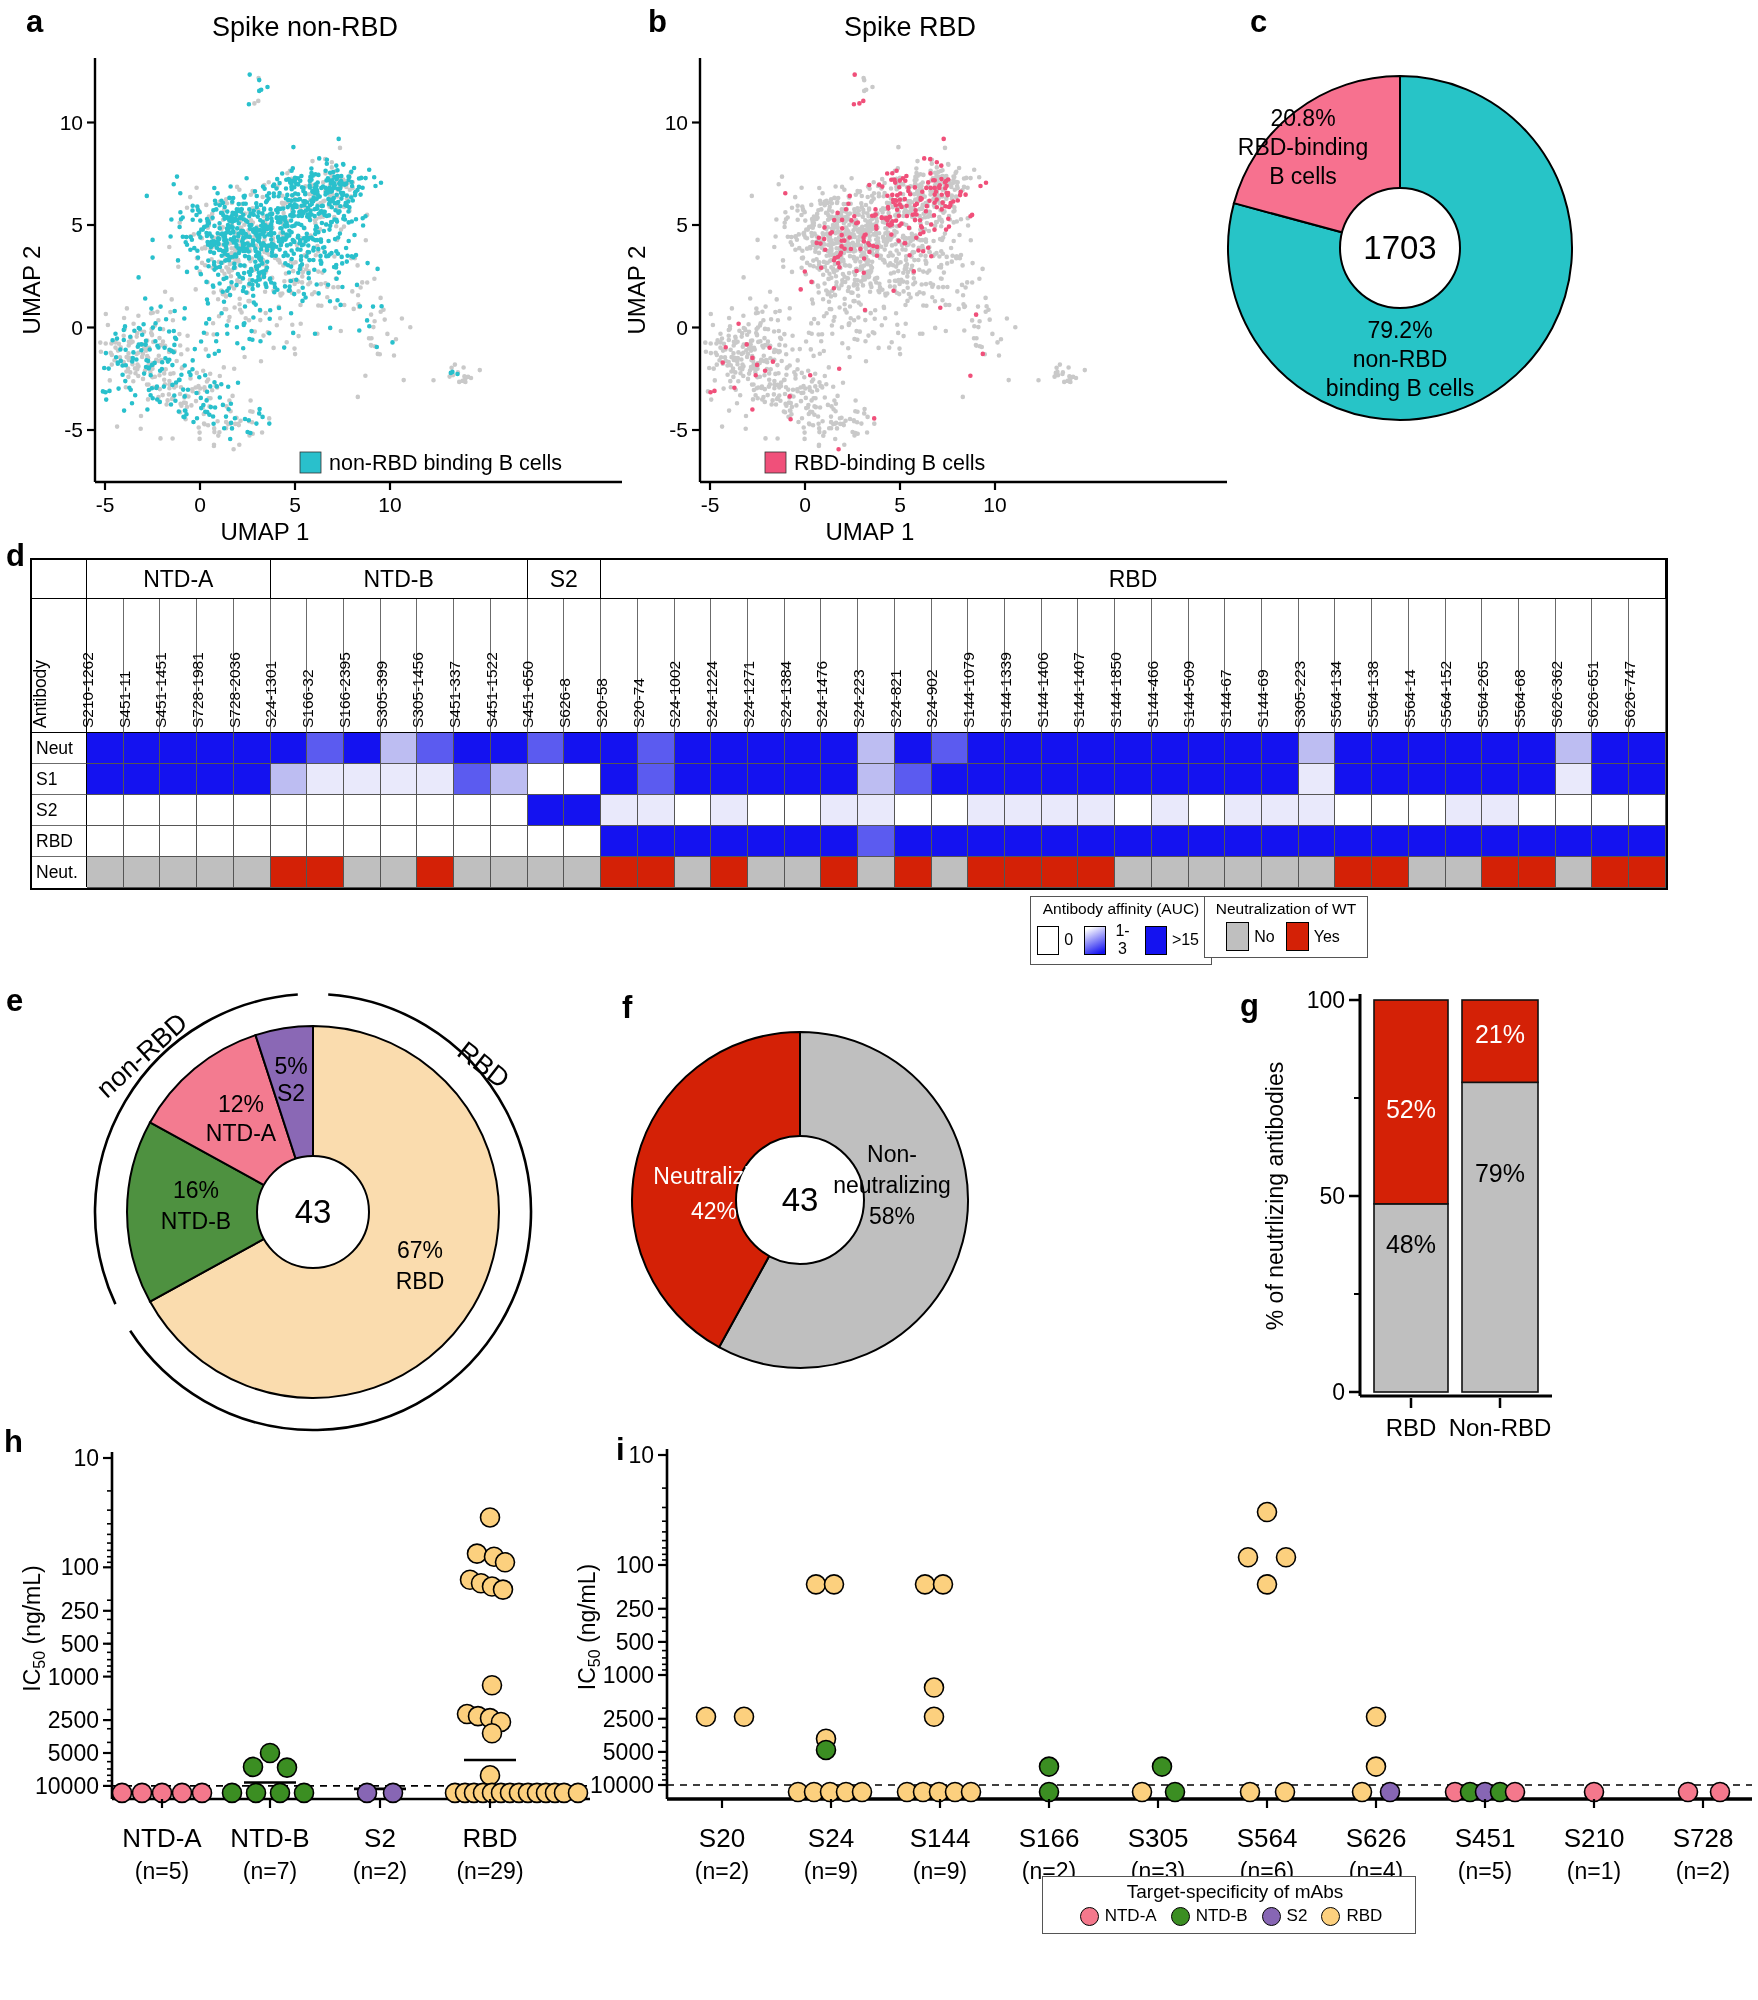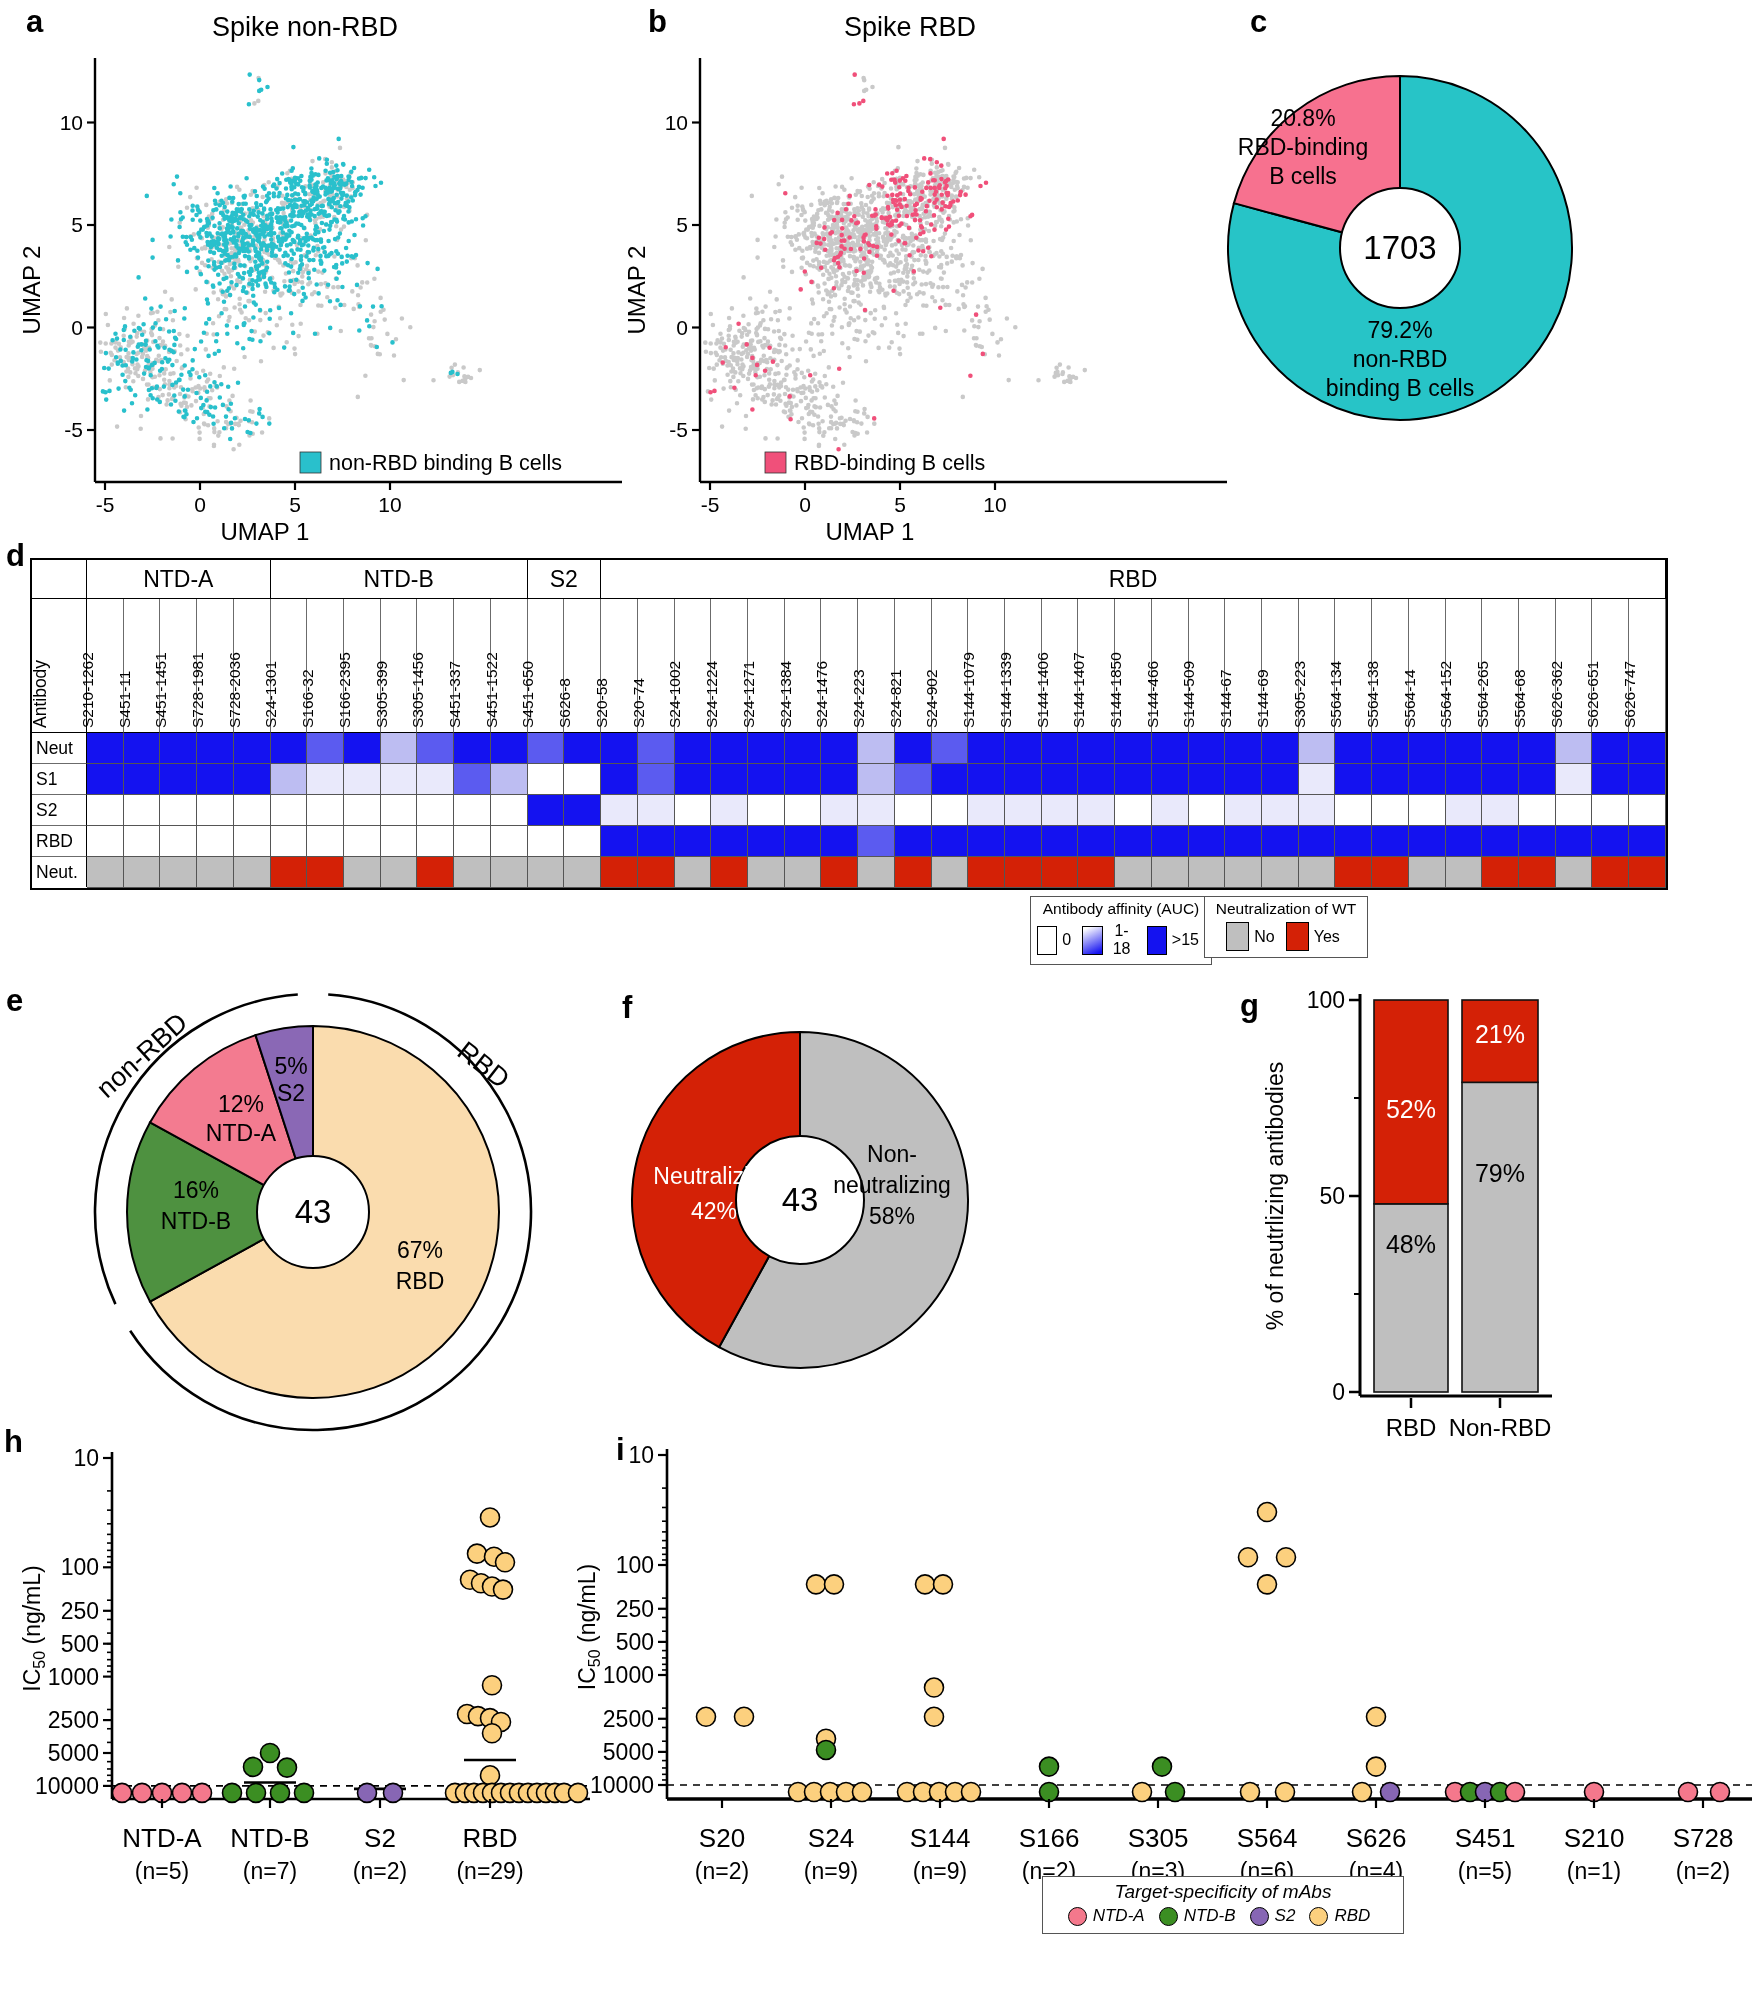--- a/index.html
+++ b/index.html
@@ -19,21 +19,21 @@
              border-right:1.5px solid #000;border-bottom:1px solid #6b6b6b;background:#fff;}
   .hc{height:30px;border-right:1px solid #555;border-bottom:1px solid #555;}
   
   .legbox{position:absolute;border:1.6px solid #555;background:#fff;padding:3px 6px 6px 6px;text-align:center;}
   .legbox .ltitle{font-size:15.5px;margin-bottom:4px;white-space:nowrap;}
   .legrow{display:flex;align-items:center;justify-content:center;gap:5px;}
   .sw{width:21px;height:27px;border:1.2px solid #000;display:inline-block;}
   .legrow span.lab{font-size:16px;margin-right:6px;}
   
   #ilegend{position:absolute;left:1042px;top:1876px;width:360px;border:1.8px solid #555;
-           background:#fff;text-align:center;padding:4px 0 7px 0;font-style:italic;}
+           background:#fff;text-align:center;padding:4px 0 7px 12px;}
   #ilegend .ltitle{font-size:19px;margin-bottom:3px;}
   #ilegend .legrow{gap:6px;}
   .cir{width:17px;height:17px;border-radius:50%;border:1.4px solid #000;display:inline-block;}
   #ilegend span.lab{font-size:17px;margin-right:8px;}
 </style>
 </head>
 <body>
 
 <div id="figure">
 
@@ -754,21 +754,21 @@
       <div class="hc" style="background: rgb(212, 33, 6);"></div>
       <div class="hc" style="background: rgb(212, 33, 6);"></div>
     </div>
 
   <div class="legbox" id="legbind" style="left:1030px;top:896px;width:168px">
     <div class="ltitle">Antibody affinity (AUC)</div>
     <div class="legrow">
         <span class="sw" style="background: rgb(255, 255, 255);"></span>
         <span class="lab">0</span>
         <span class="sw" style="background: linear-gradient(155deg, rgb(255, 255, 255) 8%, rgb(20, 18, 240) 92%);"></span>
-        <span class="lab">1-18</span>
+        <span class="lab">1-3</span>
         <span class="sw" style="background: rgb(20, 18, 240);"></span>
         <span class="lab">&gt;15</span>
       </div>
   </div>
   <div class="legbox" id="legneut" style="left:1204px;top:896px;width:150px">
     <div class="ltitle">Neutralization of WT</div>
     <div class="legrow">
         <span class="sw" style="background: rgb(191, 191, 191);"></span>
         <span class="lab">No</span>
         <span class="sw" style="background: rgb(212, 33, 6);"></span>

